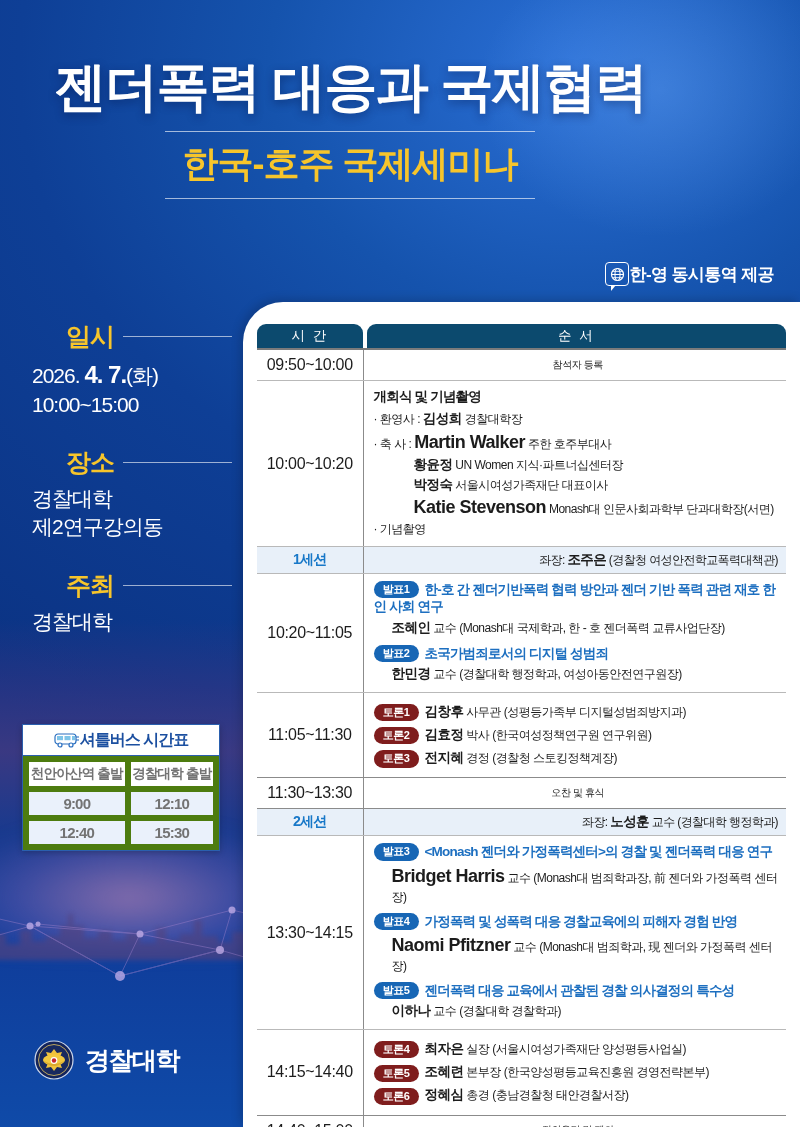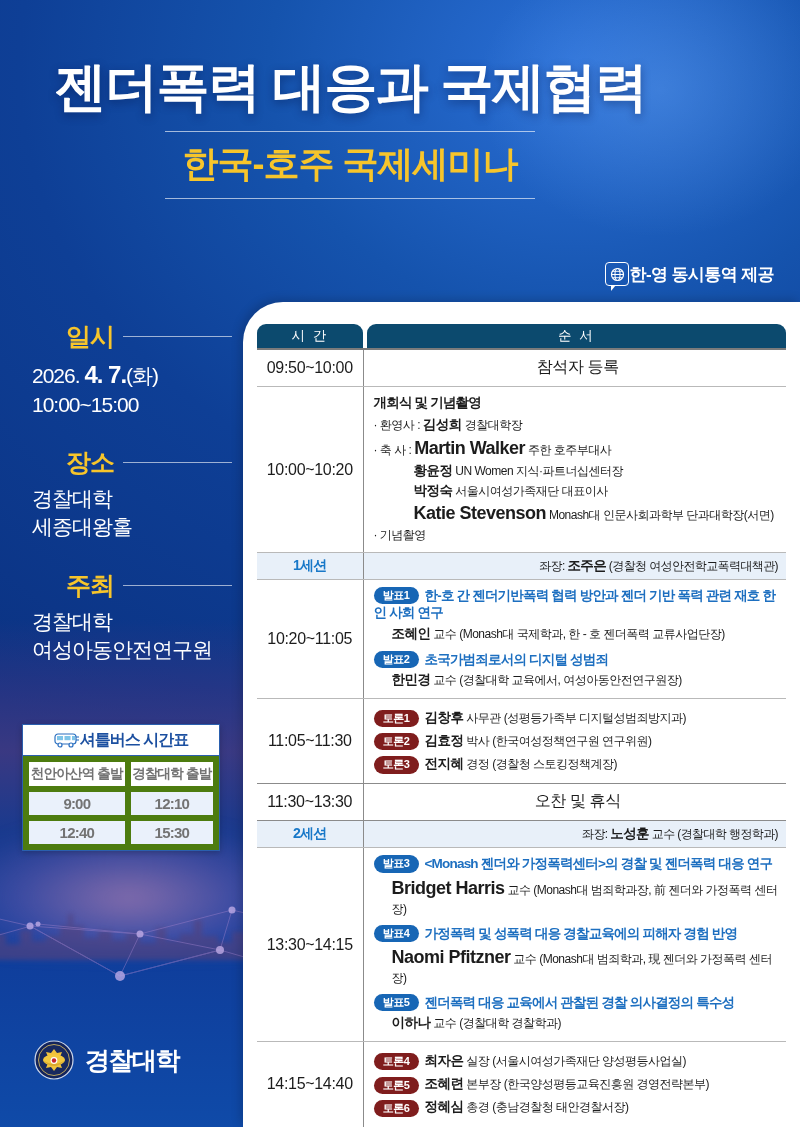--- a/index.html
+++ b/index.html
@@ -150,21 +150,21 @@
   }
   .hr-line { height:2px; background:#7b7b7b; }
 
   td.tc {
     text-align:center; font-size:16px; color:#1c1c1c; letter-spacing:-.3px;
     border-right:1.4px solid #8b8b8b; vertical-align:middle; padding:6px 2px;
   }
   td.ct { padding:7px 4px 8px 10px; vertical-align:middle; font-size:12px; color:#1c1c1c; }
   tr.line > td { border-bottom:1.4px solid #8b8b8b; }
   tr.thin > td { border-bottom:1px solid #b9b9b9; }
-  td.center-only { text-align:center; font-size:16px; letter-spacing:-.4px; }
+  td.center-only { text-align:center; font-size:10px; letter-spacing:-.4px; }
 
   
   tr.session > td { background:#e8f0f9;margin-top:8px; }
   td.sess-name {
     text-align:center; font-size:14px; font-weight:bold; color:#1878c8;
     letter-spacing:-.8px; border-right:1.4px solid #8b8b8b; padding:4px 0;
   }
   td.sess-chair {
     text-align:right; font-size:12px; letter-spacing:-.6px; padding:4px 8px 4px 0; color:#1c1c1c;
   }
@@ -268,32 +268,31 @@
       </div>
     </div>
 
     <div class="grp">
       <div class="info-head">
         <span class="lbl">장소</span>
         <span class="ln"></span>
       </div>
       <div class="info-body">
         <div>경찰대학</div>
-        <div>세종대왕홀</div>
+        <div>제2연구강의동</div>
       </div>
     </div>
 
     <div class="grp">
       <div class="info-head">
         <span class="lbl">주최</span>
         <span class="ln"></span>
       </div>
       <div class="info-body">
         <div>경찰대학</div>
-        <div>여성아동안전연구원</div>
       </div>
     </div>
   </div>
 
   <div class="shuttle">
     <div class="shuttle-title">
       <span class="bus-ico">
         <svg width="26" height="15" viewBox="0 0 26 15">
           <rect x="1" y="1" width="21" height="10" rx="3" fill="#fff" stroke="#2a6fc0" stroke-width="1.2"></rect>
           <rect x="3" y="3" width="6" height="4.2" fill="#7fc4e8"></rect>
@@ -391,21 +390,21 @@
 
       <tr class="thin">
         <td class="tc">10:20~11:05</td>
         <td class="ct">
           <div class="talk-group">
             <div class="talk-item"><span class="badge blue">발표1</span><span class="talk-title">한-호 간 젠더기반폭력 협력 방안과 젠더 기반 폭력 관련 재호 한인 사회 연구</span></div>
             <div class="spk"><b>조혜인</b><span> 교수 (Monash대 국제학과, 한 - 호 젠더폭력 교류사업단장)</span></div>
           </div>
           <div class="talk-group">
             <div class="talk-item"><span class="badge blue">발표2</span><span class="talk-title">초국가범죄로서의 디지털 성범죄</span></div>
-            <div class="spk"><b>한민경</b><span> 교수 (경찰대학 교육에서, 여성아동안전연구원장)</span></div>
+            <div class="spk"><b>한민경</b><span> 교수 (경찰대학 행정학과, 여성아동안전연구원장)</span></div>
           </div>
         </td>
       </tr>
 
       <tr class="line">
         <td class="tc">11:05~11:30</td>
         <td class="ct">
           <div class="disc-line"><span class="badge gray">토론1</span><b>김창후</b><span> 사무관 (성평등가족부 디지털성범죄방지과)</span></div>
           <div class="disc-line"><span class="badge gray">토론2</span><b>김효정</b><span> 박사 (한국여성정책연구원 연구위원)</span></div>
           <div class="disc-line"><span class="badge gray">토론3</span><b>전지혜</b><span> 경정 (경찰청 스토킹정책계장)</span></div>

